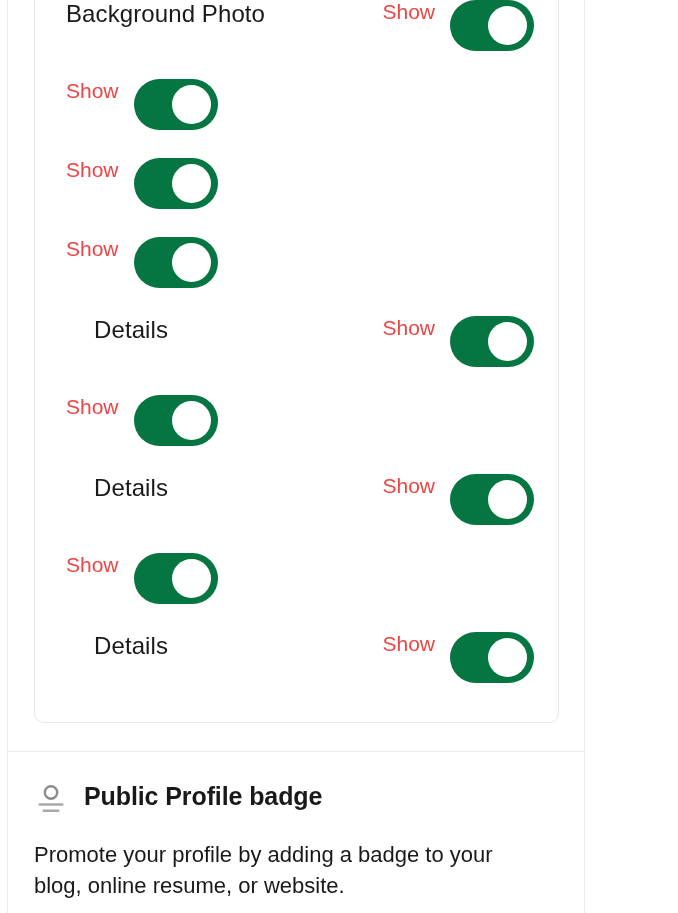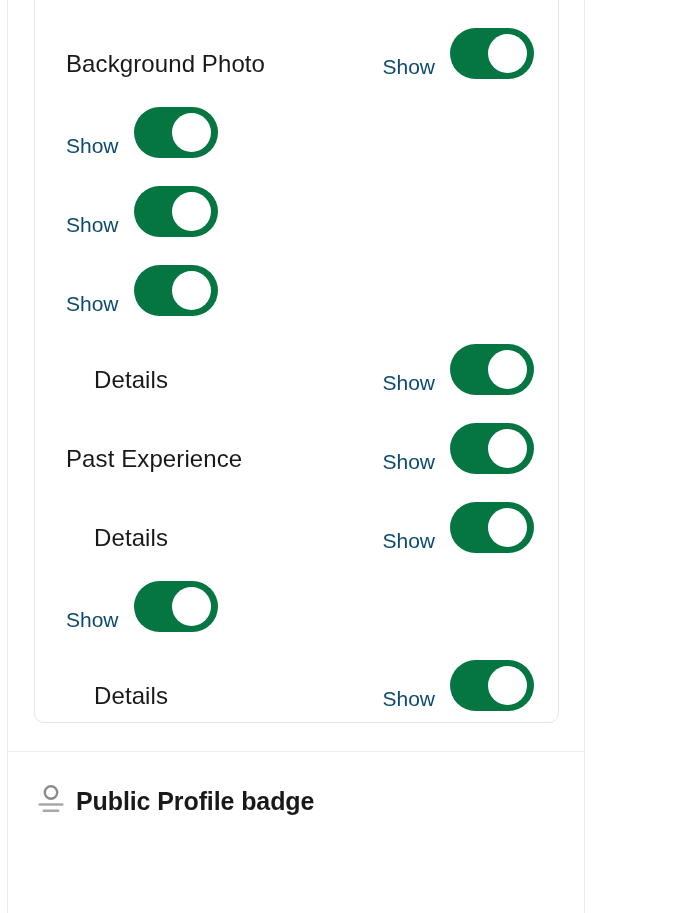--- a/index.html
+++ b/index.html
@@ -47,42 +47,42 @@
   .rows {
     position: absolute;
     left: 0;
     top: 60px;
     width: 100%;
     padding: 0 0 0 0;
   }
 
   .row {
     display: flex;
-    align-items: flex-end;
+    align-items: flex-start;
     height: 79px;
     padding: 0 24px 0 31px;
   }
 
   .row-label {
     flex: 1 1 auto;
     font-size: 24px;
     line-height: 1.2;
     color: #191919;
     font-weight: 400;
     letter-spacing: 0.1px;
     white-space: nowrap;
   }
 
   .row.indented .row-label {
     padding-left: 28px;
   }
 
   .row-state {
     font-size: 21px;
-    color: #0c4a6e;
+    color: #ef4444;
     font-weight: 400;
     margin-right: 15px;
     white-space: nowrap;
   }
 
   
   .toggle {
     position: relative;
     flex: 0 0 auto;
     width: 84px;
@@ -115,22 +115,22 @@
   .badge-section {
     position: absolute;
     left: 0;
     top: 753px;
     right: 0;
     padding: 30px 26px 0 26px;
   }
 
   .badge-header {
     display: flex;
-    align-items: flex-end;
-    gap: 8px;
+    align-items: flex-start;
+    gap: 16px;
   }
 
   .badge-icon {
     flex: 0 0 auto;
     width: 34px;
     height: 34px;
     display: block;
   }
 
   .badge-title {
@@ -185,21 +185,20 @@
             </div>
           </div>
           <div class="row indented">
             <div class="row-label">Details</div>
             <div class="row-state">Show</div>
             <div class="toggle" role="switch" aria-checked="true">
               <span class="knob"></span>
             </div>
           </div>
           <div class="row">
-            <div class="row-label">Past Experience</div>
             <div class="row-state">Show</div>
             <div class="toggle" role="switch" aria-checked="true">
               <span class="knob"></span>
             </div>
           </div>
           <div class="row indented">
             <div class="row-label">Details</div>
             <div class="row-state">Show</div>
             <div class="toggle" role="switch" aria-checked="true">
               <span class="knob"></span>
@@ -227,16 +226,17 @@
       <div class="badge-header">
         <span class="badge-icon">
           <svg viewBox="0 0 34 34" width="34" height="34" aria-hidden="true">
             <circle cx="17" cy="10.5" r="6.2" fill="none" stroke="#8c8c8c" stroke-width="2.4"></circle>
             <rect x="4.5" y="21.2" width="25" height="2.6" rx="1.3" fill="#a8a8a8"></rect>
             <rect x="8.5" y="27.4" width="17" height="2.6" rx="1.3" fill="#a8a8a8"></rect>
           </svg>
         </span>
         <span class="badge-title">Public Profile badge</span>
       </div>
+      <div class="badge-desc">Promote your profile by adding a badge to your blog, online resume, or website.</div>
     </div>
 
   </div>
 </div>
 
 </body></html>

